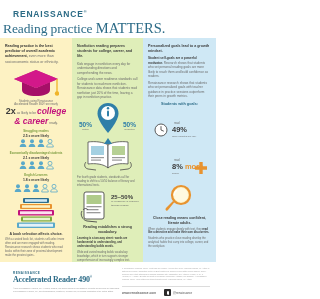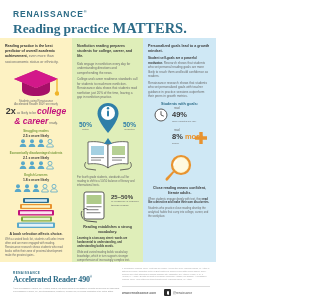--- a/index.html
+++ b/index.html
@@ -9,22 +9,22 @@
     font-family:"Liberation Sans",sans-serif;
     -webkit-font-smoothing:antialiased;
   }
   .poster{position:relative;width:216px;height:299px;background:#fff;}
 
   
   .header{position:absolute;left:0;top:0;width:216px;height:38px;background:#fff;}
   .brand{position:absolute;left:13px;top:9px;font-size:8.5px;letter-spacing:.8px;
          font-weight:600;color:#2b6b85;}
   .brand sup{font-size:4px;vertical-align:super;}
-  .headline{position:absolute;left:13px;top:20px;font-size:13.5px;
-            font-family:"Liberation Serif",serif;font-weight:700;color:#2d6c88;
+  .headline{position:absolute;left:3px;top:20px;font-size:13.5px;
+            font-family:"Liberation Serif",serif;font-weight:400;color:#2d6c88;
             letter-spacing:-0.1px;white-space:nowrap;}
   .headline .caps{font-size:14.5px;letter-spacing:0px;}
 
   
   .cols{position:absolute;left:0;top:38px;width:216px;height:224px;display:flex;}
   .col{position:relative;height:224px;overflow:hidden;}
   .col.c1{width:72px;background:#fdf2c3;}
   .col.c2{width:71px;background:#dfeeb9;}
   .col.c3{width:73px;background:#cfe8f5;}
   .col-inner{position:absolute;left:0;top:0;right:0;bottom:0;padding:6px 5px 0 5px;box-sizing:border-box;}
@@ -68,21 +68,21 @@
   .openbook{position:relative;height:36px;margin-top:2px;}
   .openbook svg{position:absolute;left:50%;transform:translateX(-50%);top:0;}
 
   .tabletrow{position:relative;height:32px;margin-top:3px;}
   .tabletrow svg{position:absolute;left:2px;top:0;}
   .range{position:absolute;left:34px;top:3px;font-size:6px;font-weight:700;color:#3b3b3b;}
   .range .u{display:block;font-size:2.5px;font-weight:400;color:#6b6b6b;line-height:1.4;width:32px;}
 
   
   .goalhead{font-size:3.8px;font-weight:700;color:#2d6c88;text-align:center;margin-top:3px;}
-  .goalstat{position:relative;height:22px;margin-top:0;}
+  .goalstat{position:relative;height:22px;margin-top:15px;}
   .gs-icon{position:absolute;left:6px;top:2px;}
   .gs-pre{position:absolute;left:26px;top:1px;font-size:2.7px;color:#6b6b6b;}
   .gs-val{position:absolute;left:24px;top:4px;font-size:7.5px;font-weight:700;color:#3b3b3b;}
   .gs-val .more{color:#e8932f;}
   .gs-sub{position:absolute;left:24px;top:14px;font-size:2.5px;color:#6b6b6b;width:44px;line-height:1.35;}
   .gs-right{position:absolute;right:3px;top:3px;}
 
   .magwrap{position:relative;height:30px;margin-top:4px;}
   .magwrap svg{position:absolute;left:50%;transform:translateX(-50%);top:0;}
 

